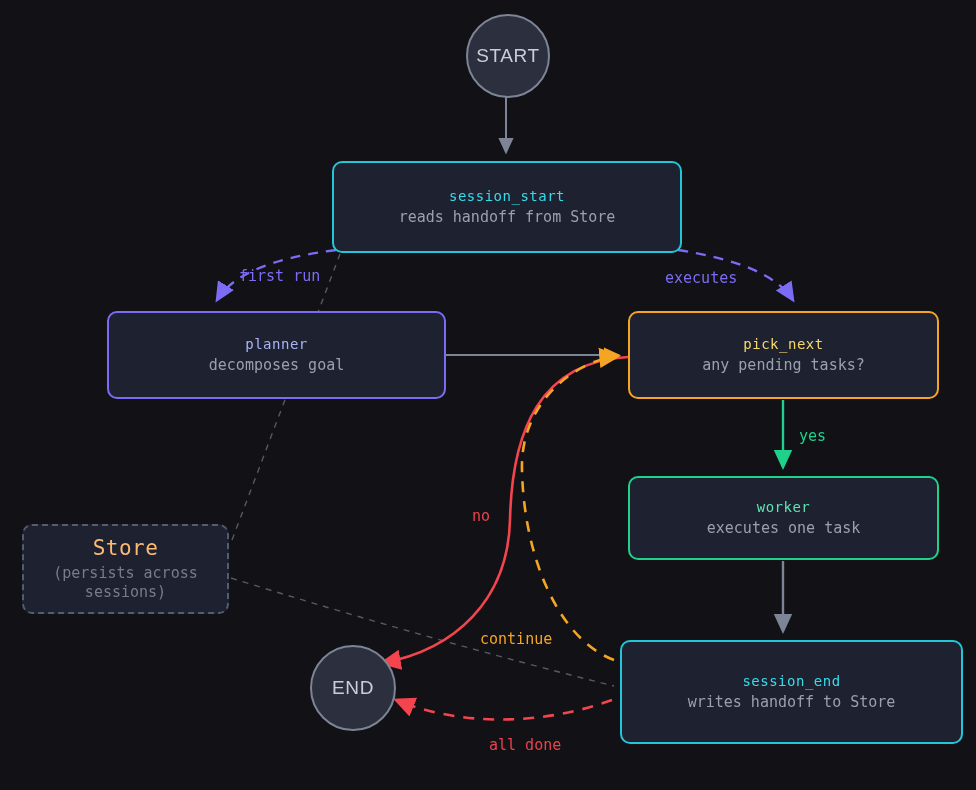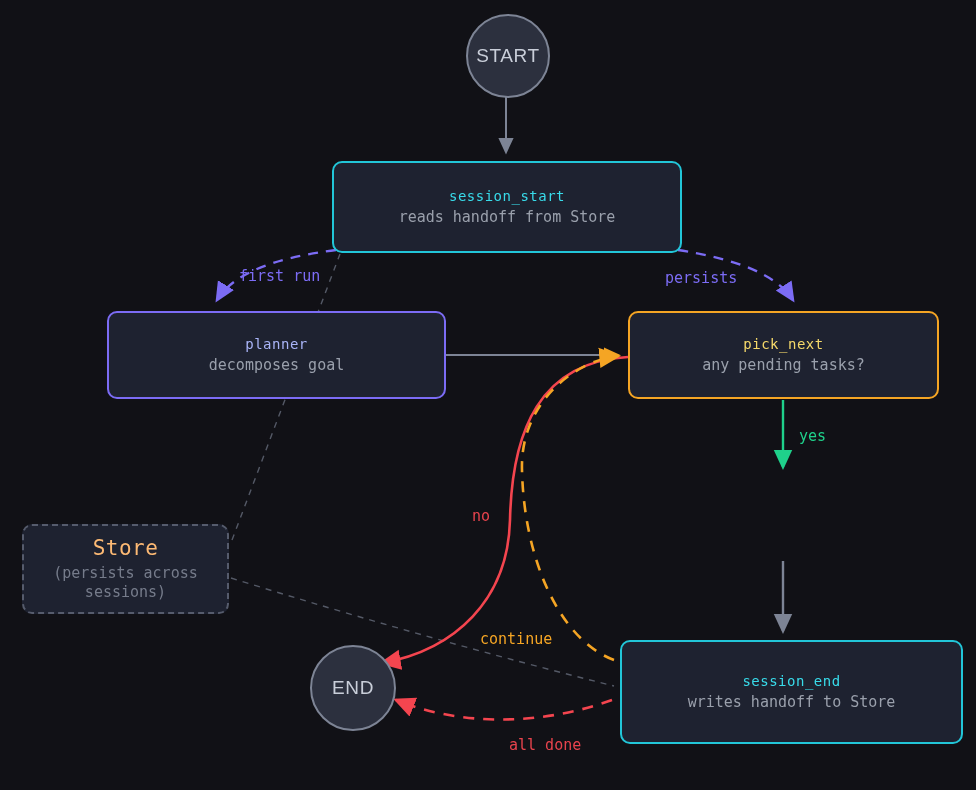--- a/index.html
+++ b/index.html
@@ -80,31 +80,35 @@
   <div class="node" style="left:107px;top:311px;width:339px;height:88px;border:2.5px solid #7c6cf5;">
     <div class="title" style="color:#a9b4f7;">planner</div>
     <div class="sub">decomposes goal</div>
   </div>
 
   <div class="node" style="left:628px;top:311px;width:311px;height:88px;border:2.5px solid #f5a524;">
     <div class="title" style="color:#f5d96a;">pick_next</div>
     <div class="sub">any pending tasks?</div>
   </div>
 
+  <div class="node" style="left:628px;top:476px;width:311px;height:84px;border:2.5px solid #1fd18b;">
+    <div class="title" style="color:#5fe3b0;">worker</div>
+    <div class="sub">executes one task</div>
+  </div>
 
   <div class="node" style="left:620px;top:640px;width:343px;height:104px;border:2.5px solid #22c6d8;">
     <div class="title" style="color:#38dbea;">session_end</div>
     <div class="sub">writes handoff to Store</div>
   </div>
 
   <div class="node" style="left:22px;top:524px;width:207px;height:90px;border:2px dashed #565c6d;">
     <div class="title" style="color:#fdba74;font-size:21px;">Store</div>
     <div class="sub" style="color:#767c8b;max-width:180px;">(persists across sessions)</div>
   </div>
 
   <div class="elabel" style="left:239px;top:267px;color:#7c6cf5;">first run</div>
-  <div class="elabel" style="left:665px;top:269px;color:#7c6cf5;">persists</div>
+  <div class="elabel" style="left:665px;top:269px;color:#7c6cf5;">executes</div>
   <div class="elabel" style="left:799px;top:427px;color:#1fd18b;">yes</div>
   <div class="elabel" style="left:472px;top:507px;color:#e8434d;">no</div>
   <div class="elabel" style="left:480px;top:630px;color:#f5a524;">continue</div>
-  <div class="elabel" style="left:489px;top:736px;color:#e8434d;margin-left:20px;">all done</div>
+  <div class="elabel" style="left:489px;top:736px;color:#e8434d;">all done</div>
 
 </div>
 
 </body></html>

